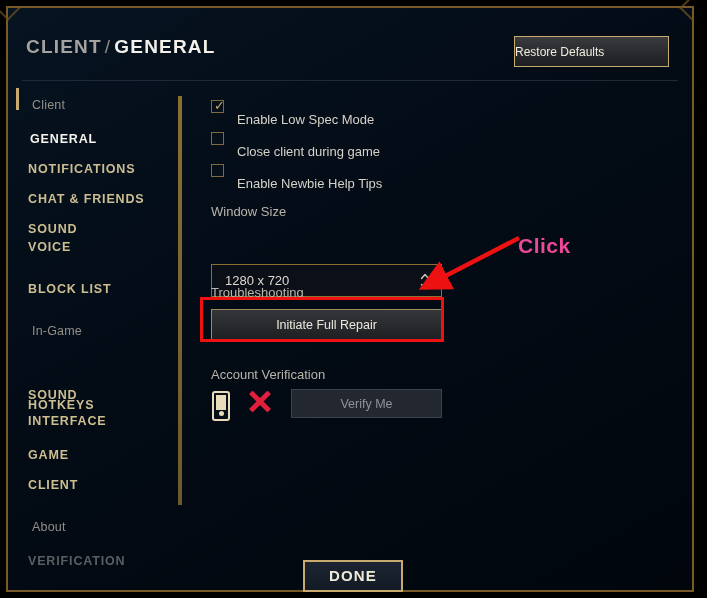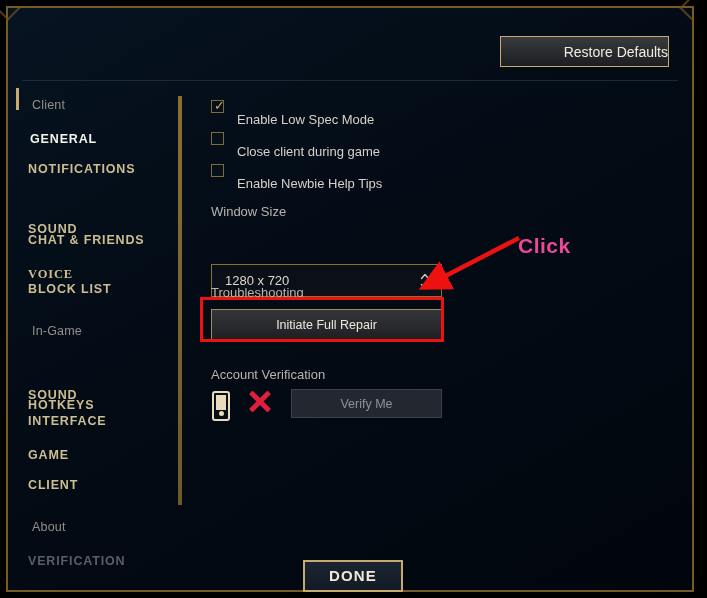--- a/index.html
+++ b/index.html
@@ -74,28 +74,28 @@
     margin: 0 3px;
   }
   #page-title .crumb-current {
     color: #f4f1ea;
     font-weight: bold;
   }
   #restore-defaults-button {
     position: absolute;
     right: 23px;
     top: 28px;
-    width: 169px;
+    width: 155px;
     height: 31px;
     background: linear-gradient(180deg, #3a3b3e 0%, #2b2c2f 48%, #1d1e21 100%);
     border: 1px solid #c8aa6e;
     color: #f0ece1;
-    font-size: 14px;
+    font-size: 12px;
     line-height: 31px;
-    text-align: right;
+    text-align: left;
     cursor: pointer;
     box-sizing: border-box;
   }
   #header-divider {
     position: absolute;
     left: 14px;
     top: 72px;
     width: 656px;
     height: 1px;
     background: #1e2a38;
@@ -364,33 +364,36 @@
 <body>
 
 <div id="app-window">
   <div class="frame-outer">
     <div class="frame-inner">
 
       <div class="corner-chip" style="left:-9px;top:-9px;transform:rotate(135deg);"></div>
       <div class="corner-chip" style="right:-9px;top:-9px;transform:rotate(225deg);"></div>
 
       <div id="header">
+        <div id="page-title">
+          <span class="crumb-root">CLIENT</span><span class="crumb-sep">/</span><span class="crumb-current">GENERAL</span>
+        </div>
         <div id="restore-defaults-button">Restore Defaults</div>
       </div>
       <div id="header-divider"></div>
 
       <div id="sidebar">
         <div id="nav-active-bar"></div>
 
         <div class="nav-group-label" style="top:10px;">Client</div>
         <div class="nav-item active" style="top:44px;">GENERAL</div>
         <div class="nav-item" style="top:74px;">NOTIFICATIONS</div>
-        <div class="nav-item" style="top:104px;margin-top:41px;">CHAT &amp; FRIENDS</div>
+        <div class="nav-item" style="top:104px;">CHAT &amp; FRIENDS</div>
         <div class="nav-item" style="top:134px;">SOUND</div>
-        <div class="nav-item" style="top:179px;font-family:Liberation Serif, serif;">VOICE</div>
+        <div class="nav-item" style="top:152px;">VOICE</div>
         <div class="nav-item" style="top:194px;">BLOCK LIST</div>
 
         <div class="nav-group-label" style="top:236px;">In-Game</div>
         <div class="nav-item" style="top:270px;margin-top:40px;">HOTKEYS</div>
         <div class="nav-item" style="top:300px;">SOUND</div>
         <div class="nav-item" style="top:326px;">INTERFACE</div>
         <div class="nav-item" style="top:360px;">GAME</div>
         <div class="nav-item" style="top:390px;">CLIENT</div>
 
         <div class="nav-group-label" style="top:432px;">About</div>

